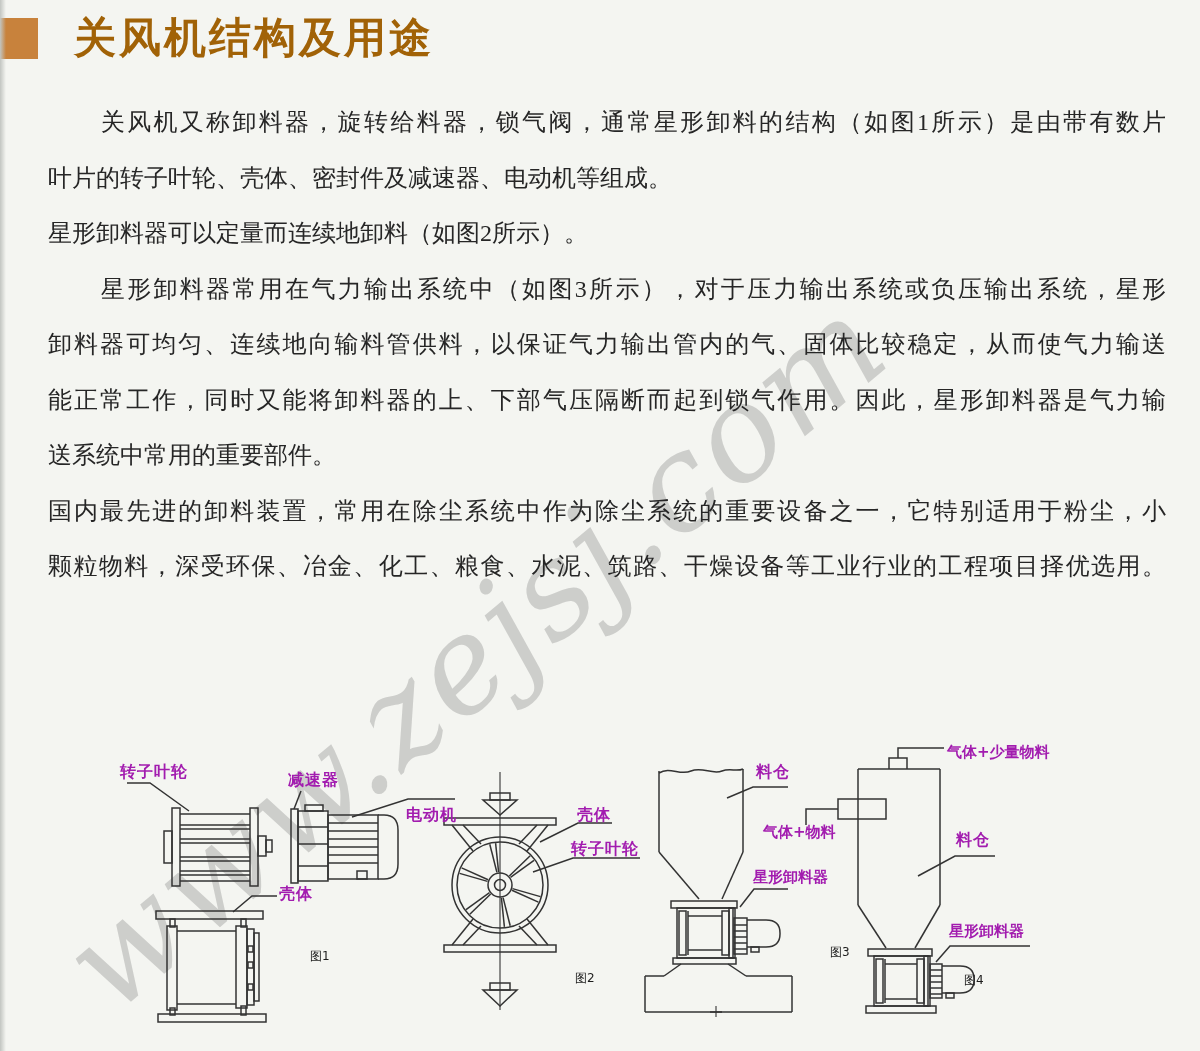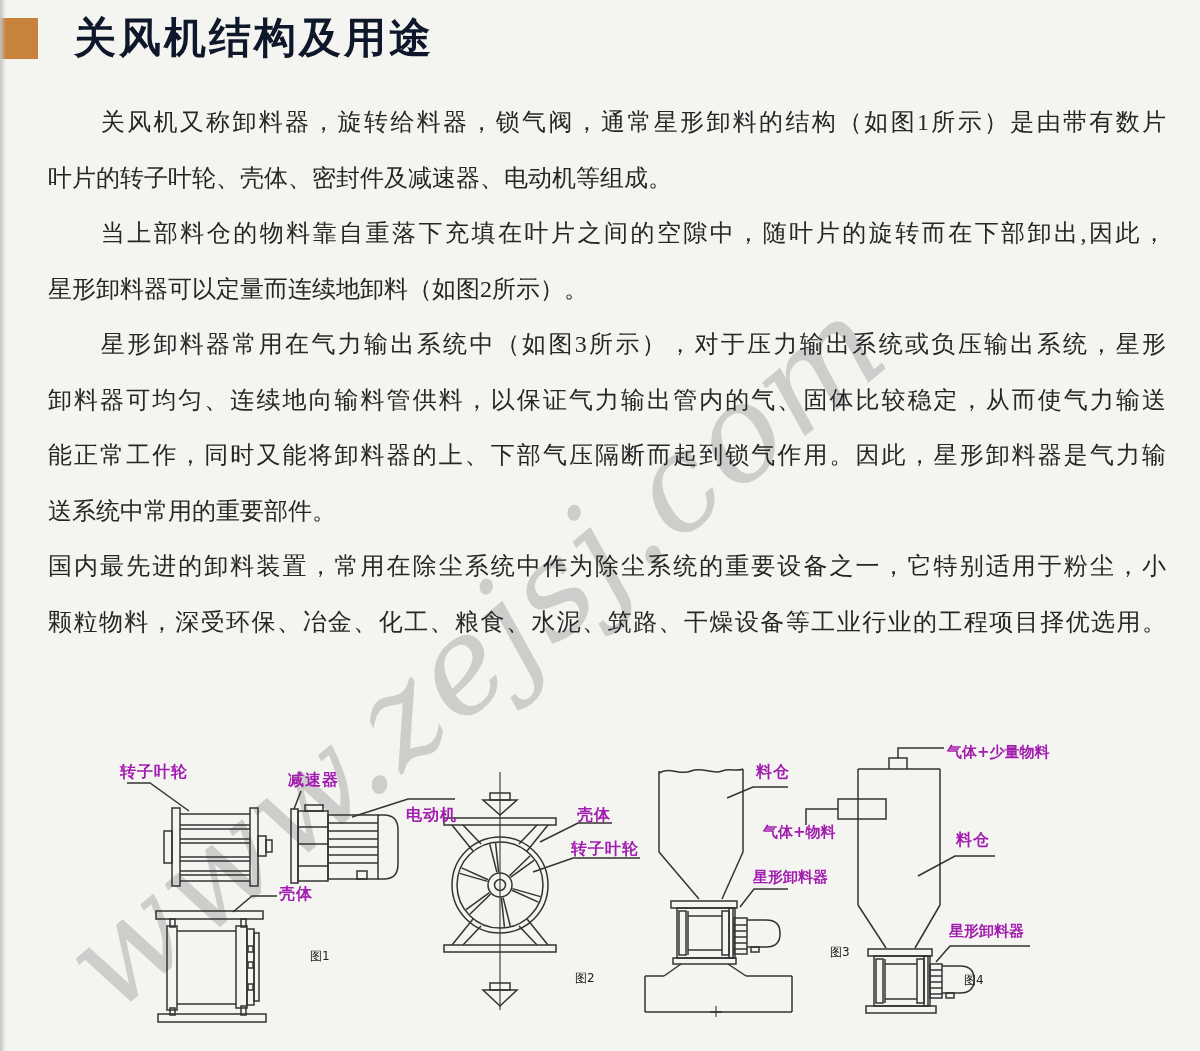--- a/index.html
+++ b/index.html
@@ -13,21 +13,21 @@
     background:linear-gradient(to right, #c2c5c1, rgba(244,245,241,0));
     z-index:3;
   }
   .accent-square {
     position:absolute; left:0; top:18px; width:38px; height:41px;
     background:#c8823c; z-index:2;
   }
   .doc-title {
     position:absolute; left:74px; top:10px; margin:0;
     font-family:"DejaVu Sans", sans-serif; font-weight:bold;
-    font-size:42px; color:#0f172a; letter-spacing:3px; z-index:2;
+    font-size:42px; color:#a16207; letter-spacing:3px; z-index:2;
     white-space:nowrap;
   }
   .watermark {
     position:absolute; left:-125px; top:568px; width:1200px; height:170px;
     line-height:170px; text-align:center;
     transform:rotate(-40deg);
     font-family:"DejaVu Serif", serif; font-style:italic;
     font-size:132px; letter-spacing:3px; color:rgba(125,125,125,0.32);
     white-space:nowrap; z-index:0;
   }
@@ -68,21 +68,20 @@
   <div class="watermark">www.zejsj.com</div>
 
   <div class="bodytext">
     <p>
       </p>
       <div class="ln first">关风机又称卸料器，旋转给料器，锁气阀，通常星形卸料的结构（如图1所示）是由带有数片</div>
       <div class="ln end">叶片的转子叶轮、壳体、密封件及减速器、电动机等组成。</div>
     <p></p>
     <p>
       </p>
-      <div class="ln first">当上部料仓的物料靠自重落下充填在叶片之间的空隙中，随叶片的旋转而在下部卸出,因此，</div>
       <div class="ln end">星形卸料器可以定量而连续地卸料（如图2所示）。</div>
     <p></p>
     <p>
       </p>
       <div class="ln first">星形卸料器常用在气力输出系统中（如图3所示），对于压力输出系统或负压输出系统，星形</div>
       <div class="ln">卸料器可均匀、连续地向输料管供料，以保证气力输出管内的气、固体比较稳定，从而使气力输送</div>
       <div class="ln">能正常工作，同时又能将卸料器的上、下部气压隔断而起到锁气作用。因此，星形卸料器是气力输</div>
       <div class="ln end">送系统中常用的重要部件。</div>
     <p></p>
     <p>

